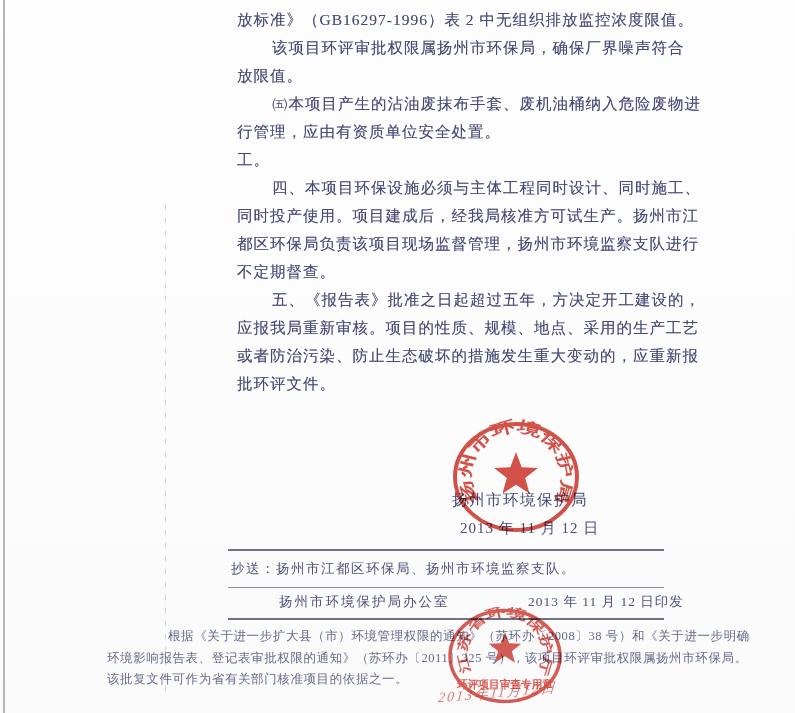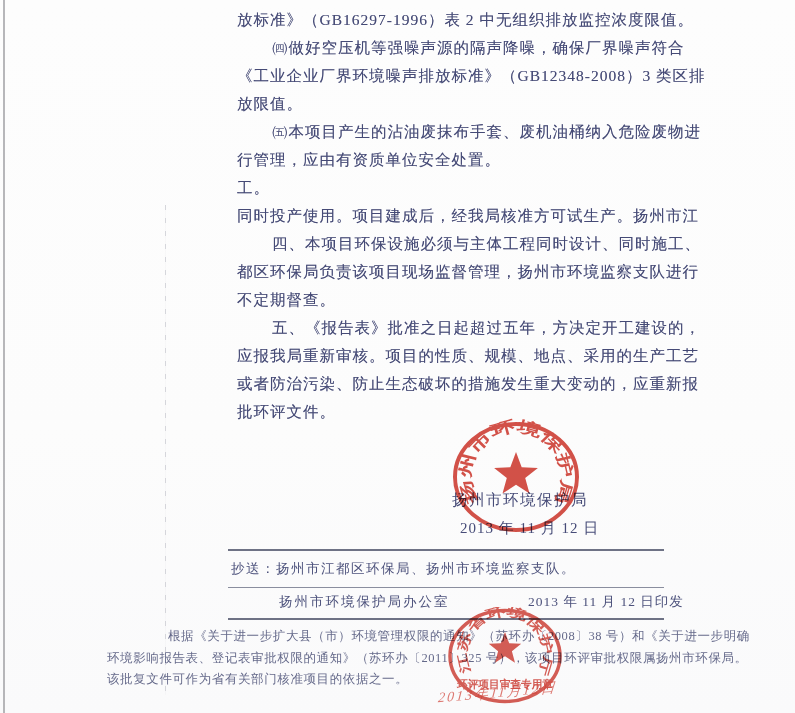--- a/index.html
+++ b/index.html
@@ -92,28 +92,27 @@
 </head>
 <body>
 
 <div class="page">
 
   <div class="scan-edge"></div>
   <div class="crease"></div>
 
   <div class="body-text">
     <div class="bline">放标准》（GB16297-1996）表 2 中无组织排放监控浓度限值。</div>
-    <div class="bline indent">㈣做好空压机等强噪声源的隔声降噪，确保厂界噪声符合</div>
-    <div class="bline">《工业企业厂界环境噪声排放标准》（GB12348-2008）3 类区排</div>
+    <div class="bline indent">该项目环评审批权限属扬州市环保局，确保厂界噪声符合</div>
     <div class="bline">放限值。</div>
     <div class="bline indent">㈤本项目产生的沾油废抹布手套、废机油桶纳入危险废物进</div>
     <div class="bline">行管理，应由有资质单位安全处置。</div>
     <div class="bline">工。</div>
+    <div class="bline indent">四、本项目环保设施必须与主体工程同时设计、同时施工、</div>
     <div class="bline">同时投产使用。项目建成后，经我局核准方可试生产。扬州市江</div>
-    <div class="bline indent">四、本项目环保设施必须与主体工程同时设计、同时施工、</div>
     <div class="bline">都区环保局负责该项目现场监督管理，扬州市环境监察支队进行</div>
     <div class="bline">不定期督查。</div>
     <div class="bline indent">五、《报告表》批准之日起超过五年，方决定开工建设的，</div>
     <div class="bline">应报我局重新审核。项目的性质、规模、地点、采用的生产工艺</div>
     <div class="bline">或者防治污染、防止生态破坏的措施发生重大变动的，应重新报</div>
     <div class="bline">批环评文件。</div>
   </div>
 
   <div class="sig-agency">扬州市环境保护局</div>
   <div class="sig-date">2013 年 11 月 12 日</div>

